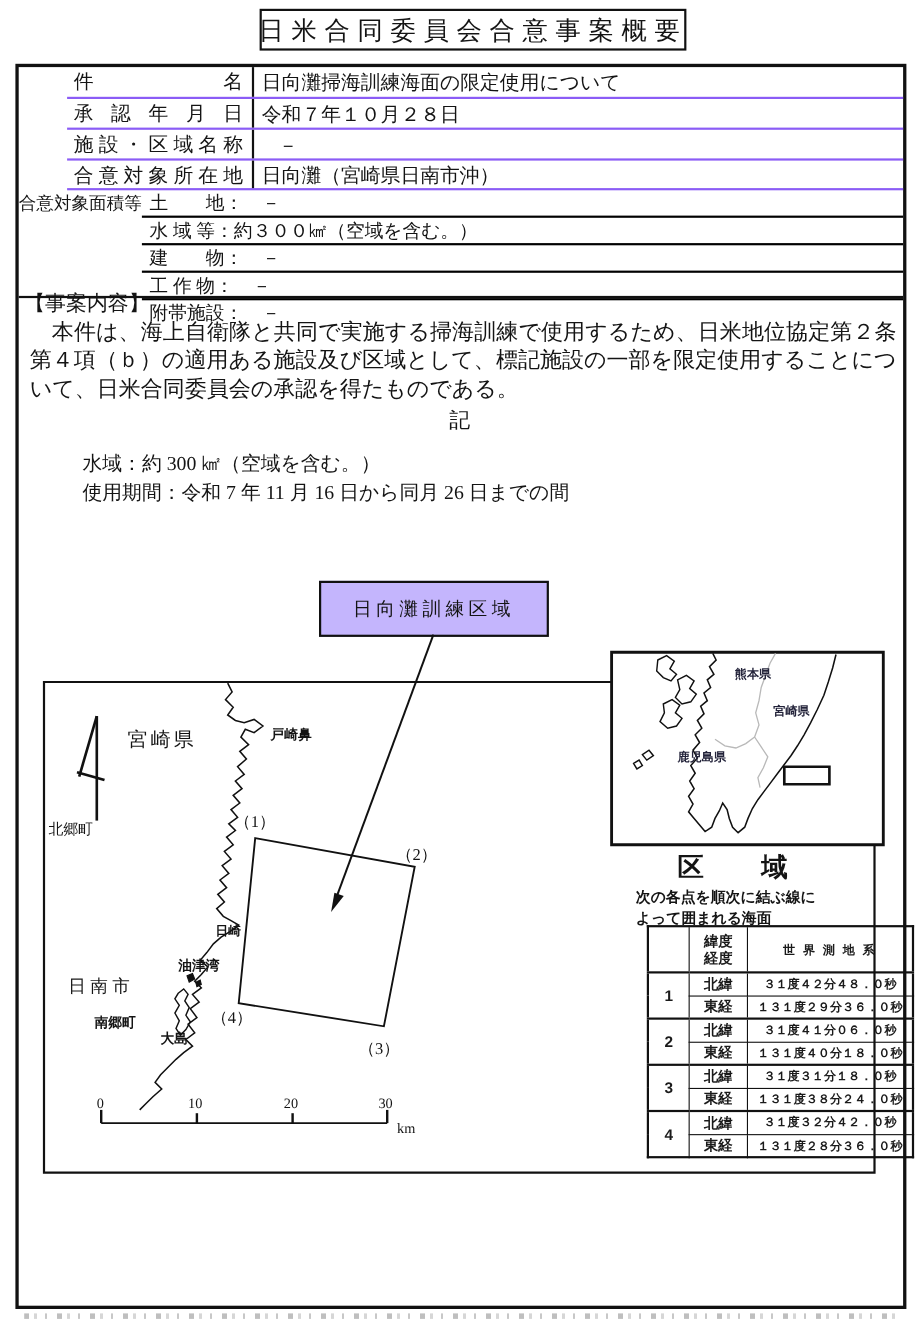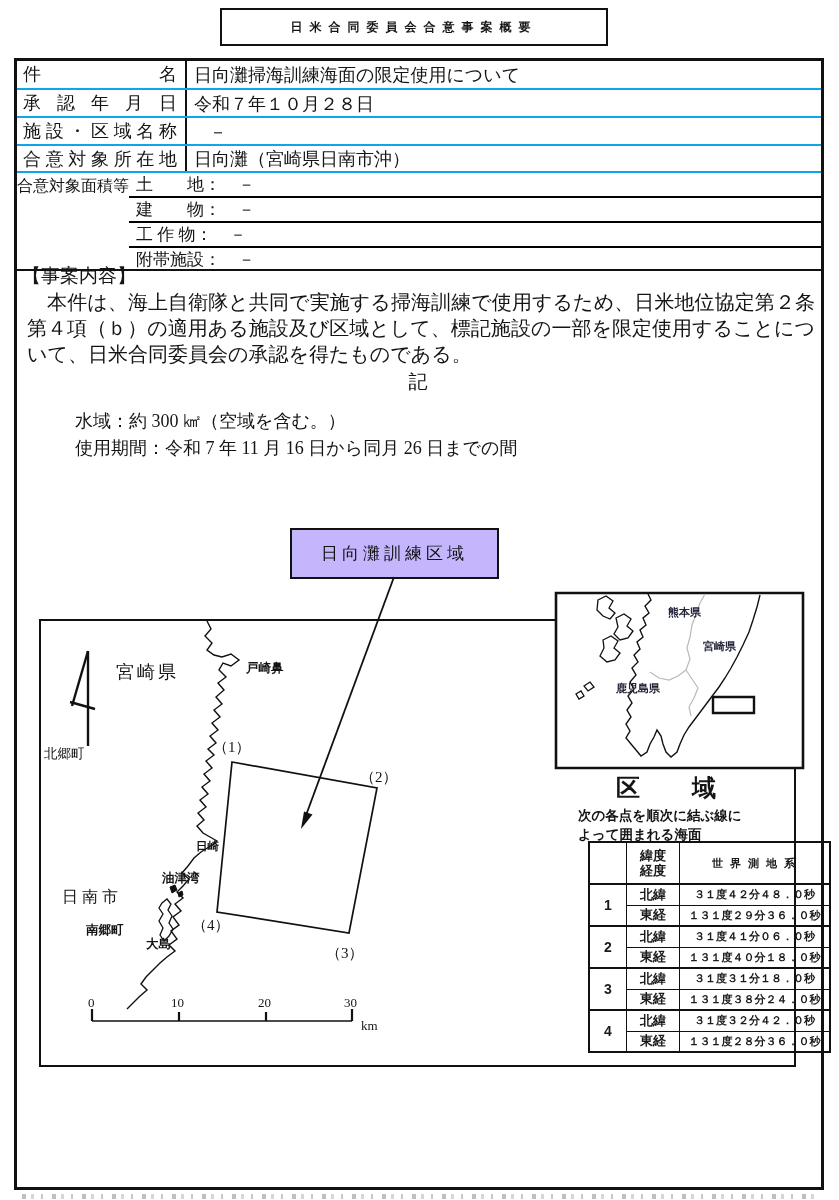--- a/index.html
+++ b/index.html
@@ -4,31 +4,31 @@
 <style>
   html,body{margin:0;padding:0;}
   body{
     position:relative;width:839px;height:1200px;background:#fff;overflow:hidden;
     font-family:"Liberation Serif","DejaVu Serif",serif;color:#141414;
     -webkit-font-smoothing:antialiased;
   }
   .abs{position:absolute;}
   
   .title-box{
-    left:220px;top:8px;width:384px;height:34px;border:2.5px solid #111;
+    left:236px;top:8px;width:384px;height:34px;border:2.5px solid #111;
     display:flex;align-items:center;justify-content:center;
-    font-size:12px;font-weight:700;letter-spacing:7px;white-space:nowrap;
+    font-size:23px;font-weight:400;letter-spacing:7px;white-space:nowrap;
   }
   
   .outer{
     left:14px;top:58px;width:810px;height:1132px;border:3px solid #111;box-sizing:border-box;
   }
   
   .info-table{position:absolute;left:0;top:0;width:100%;}
-  .irow{display:flex;border-bottom:2px solid #0ea5e9;}
+  .irow{display:flex;border-bottom:2px solid #8b5cf6;margin-left:44px;}
   .irow .lbl{
     width:170px;flex:0 0 170px;border-right:2.5px solid #111;box-sizing:border-box;
     padding:1px 8px 0 6px;font-size:18px;text-align:justify;text-align-last:justify;
     display:block;
   }
   .irow .val{flex:1;padding:1px 4px 0 7px;font-size:18px;white-space:nowrap;}
   .val.dash{padding-left:22px;}
   .h27{height:27px;} .h26{height:26px;align-items:flex-end;} .h25{height:25px;}
   .irow>.lbl,.irow>.val{display:flex;align-items:center;}
   .irow>.lbl{display:block;line-height:25px;}
@@ -115,20 +115,21 @@
       <span class="val dash">－</span>
     </div>
     <div class="irow h25">
       <span class="lbl">合意対象所在地</span>
       <span class="val">日向灘（宮崎県日南市沖）</span>
     </div>
     <div class="area-row">
       <span class="lbl">合意対象面積等</span>
       <div class="sub-col">
         <div class="sub-row">土　　地：　－</div>
+        <div class="sub-row">水 域 等：約３００㎢（空域を含む。）</div>
         <div class="sub-row">建　　物：　－</div>
         <div class="sub-row">工 作 物：　－</div>
         <div class="sub-row">附帯施設：　－</div>
       </div>
     </div>
   </div>
 
   <div class="abs case-heading">【事案内容】</div>
   <div class="abs case-body">　本件は、海上自衛隊と共同で実施する掃海訓練で使用するため、日米地位協定第２条第４項（ｂ）の適用ある施設及び区域として、標記施設の一部を限定使用することについて、日米合同委員会の承認を得たものである。</div>
   <div class="abs note-ki">記</div>

